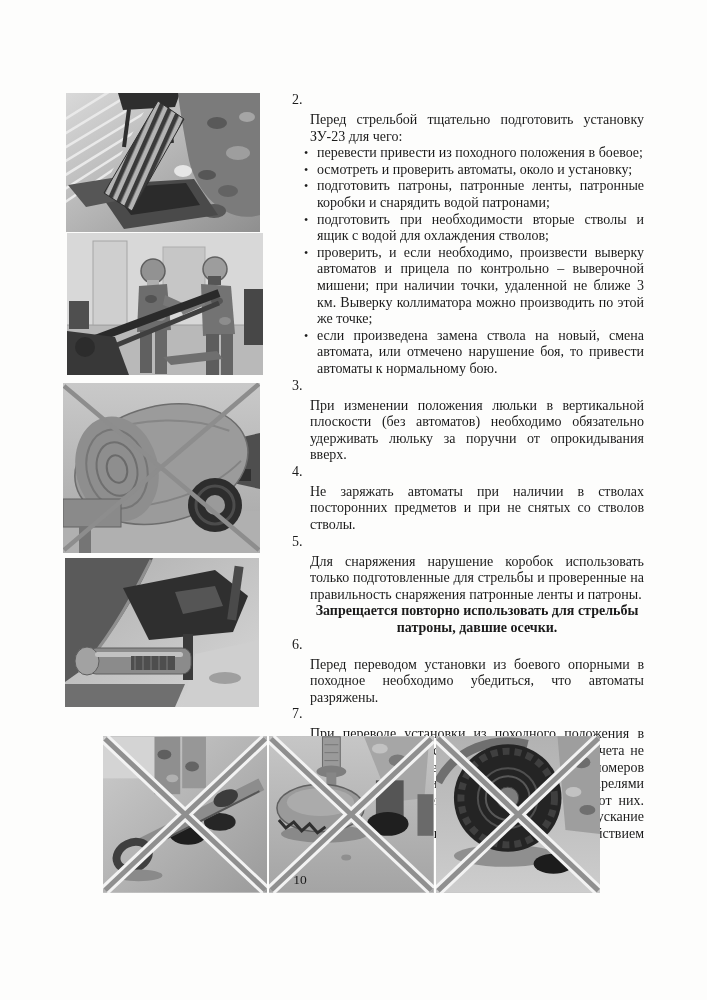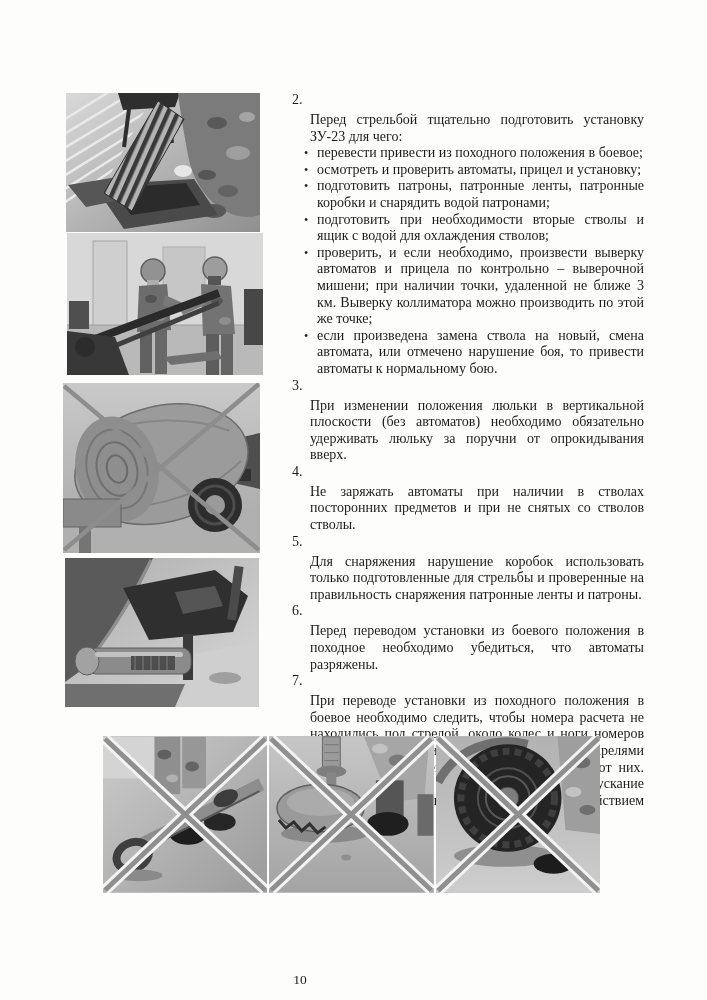--- a/index.html
+++ b/index.html
@@ -29,21 +29,21 @@
   .bullet .body{flex:1;text-align:justify;}
   .warning{font-weight:bold;text-align:center;margin-left:18px;}
   
   .bottom-strip{
     position:absolute;left:103px;top:736px;width:497px;height:157px;
     display:flex;gap:2px;
   }
   .bottom-strip .photo{position:relative;left:auto;top:auto;flex:1;height:157px;}
   
   .page-number{
-    position:absolute;left:0;top:972px;width:600px;
+    position:absolute;left:0;top:872px;width:600px;
     text-align:center;font-size:13.5px;
   }
 </style>
 </head>
 <body>
 
 <div class="page">
 
   <figure class="photo p1">
     <svg viewBox="0 0 194 139">
@@ -196,21 +196,21 @@
       <span class="num">2.</span>
       <div class="body">Перед стрельбой тщательно подготовить установку ЗУ-23 для чего:</div>
     </div>
 
     <div class="bullet">
       <span class="dot">•</span>
       <div class="body">перевести привести из походного положения в боевое;</div>
     </div>
     <div class="bullet">
       <span class="dot">•</span>
-      <div class="body">осмотреть и проверить автоматы, прицел и установку;</div>
+      <div class="body">осмотреть и проверить автоматы, около и установку;</div>
     </div>
     <div class="bullet">
       <span class="dot">•</span>
       <div class="body">подготовить патроны, патронные ленты, патронные коробки и снарядить водой патронами;</div>
     </div>
     <div class="bullet">
       <span class="dot">•</span>
       <div class="body">подготовить при необходимости вторые стволы и ящик с водой для охлаждения стволов;</div>
     </div>
     <div class="bullet">
@@ -228,24 +228,25 @@
     </div>
     <div class="li">
       <span class="num">4.</span>
       <div class="body">Не заряжать автоматы при наличии в стволах посторонних предметов и при не снятых со стволов стволы.</div>
     </div>
     <div class="li">
       <span class="num">5.</span>
       <div class="body">Для снаряжения нарушение коробок использовать только подготовленные для стрельбы и проверенные на правильность снаряжения патронные ленты и патроны.</div>
     </div>
 
+    <div class="warning">Запрещается повторно использовать для стрельбы патроны, давшие осечки.</div>
 
     <div class="li">
       <span class="num">6.</span>
-      <div class="body">Перед переводом установки из боевого положения в походное необходимо убедиться, что автоматы разряжены.</div>
+      <div class="body">Перед переводом установки из боевого опорными в походное необходимо убедиться, что автоматы разряжены.</div>
     </div>
     <div class="li">
       <span class="num">7.</span>
       <div class="body">При переводе установки из походного положения в боевое необходимо следить, чтобы номера расчета не находились под стрелой, около колес и ноги номеров расчета не находились под опорными тарелями домкратов или в непосредственной близости от них. При этом следует всегда помнить, что опускание установки на грунт происходит под действием собственного веса.</div>
     </div>
   </div>
 
   <div class="bottom-strip">
 
     <figure class="photo">

